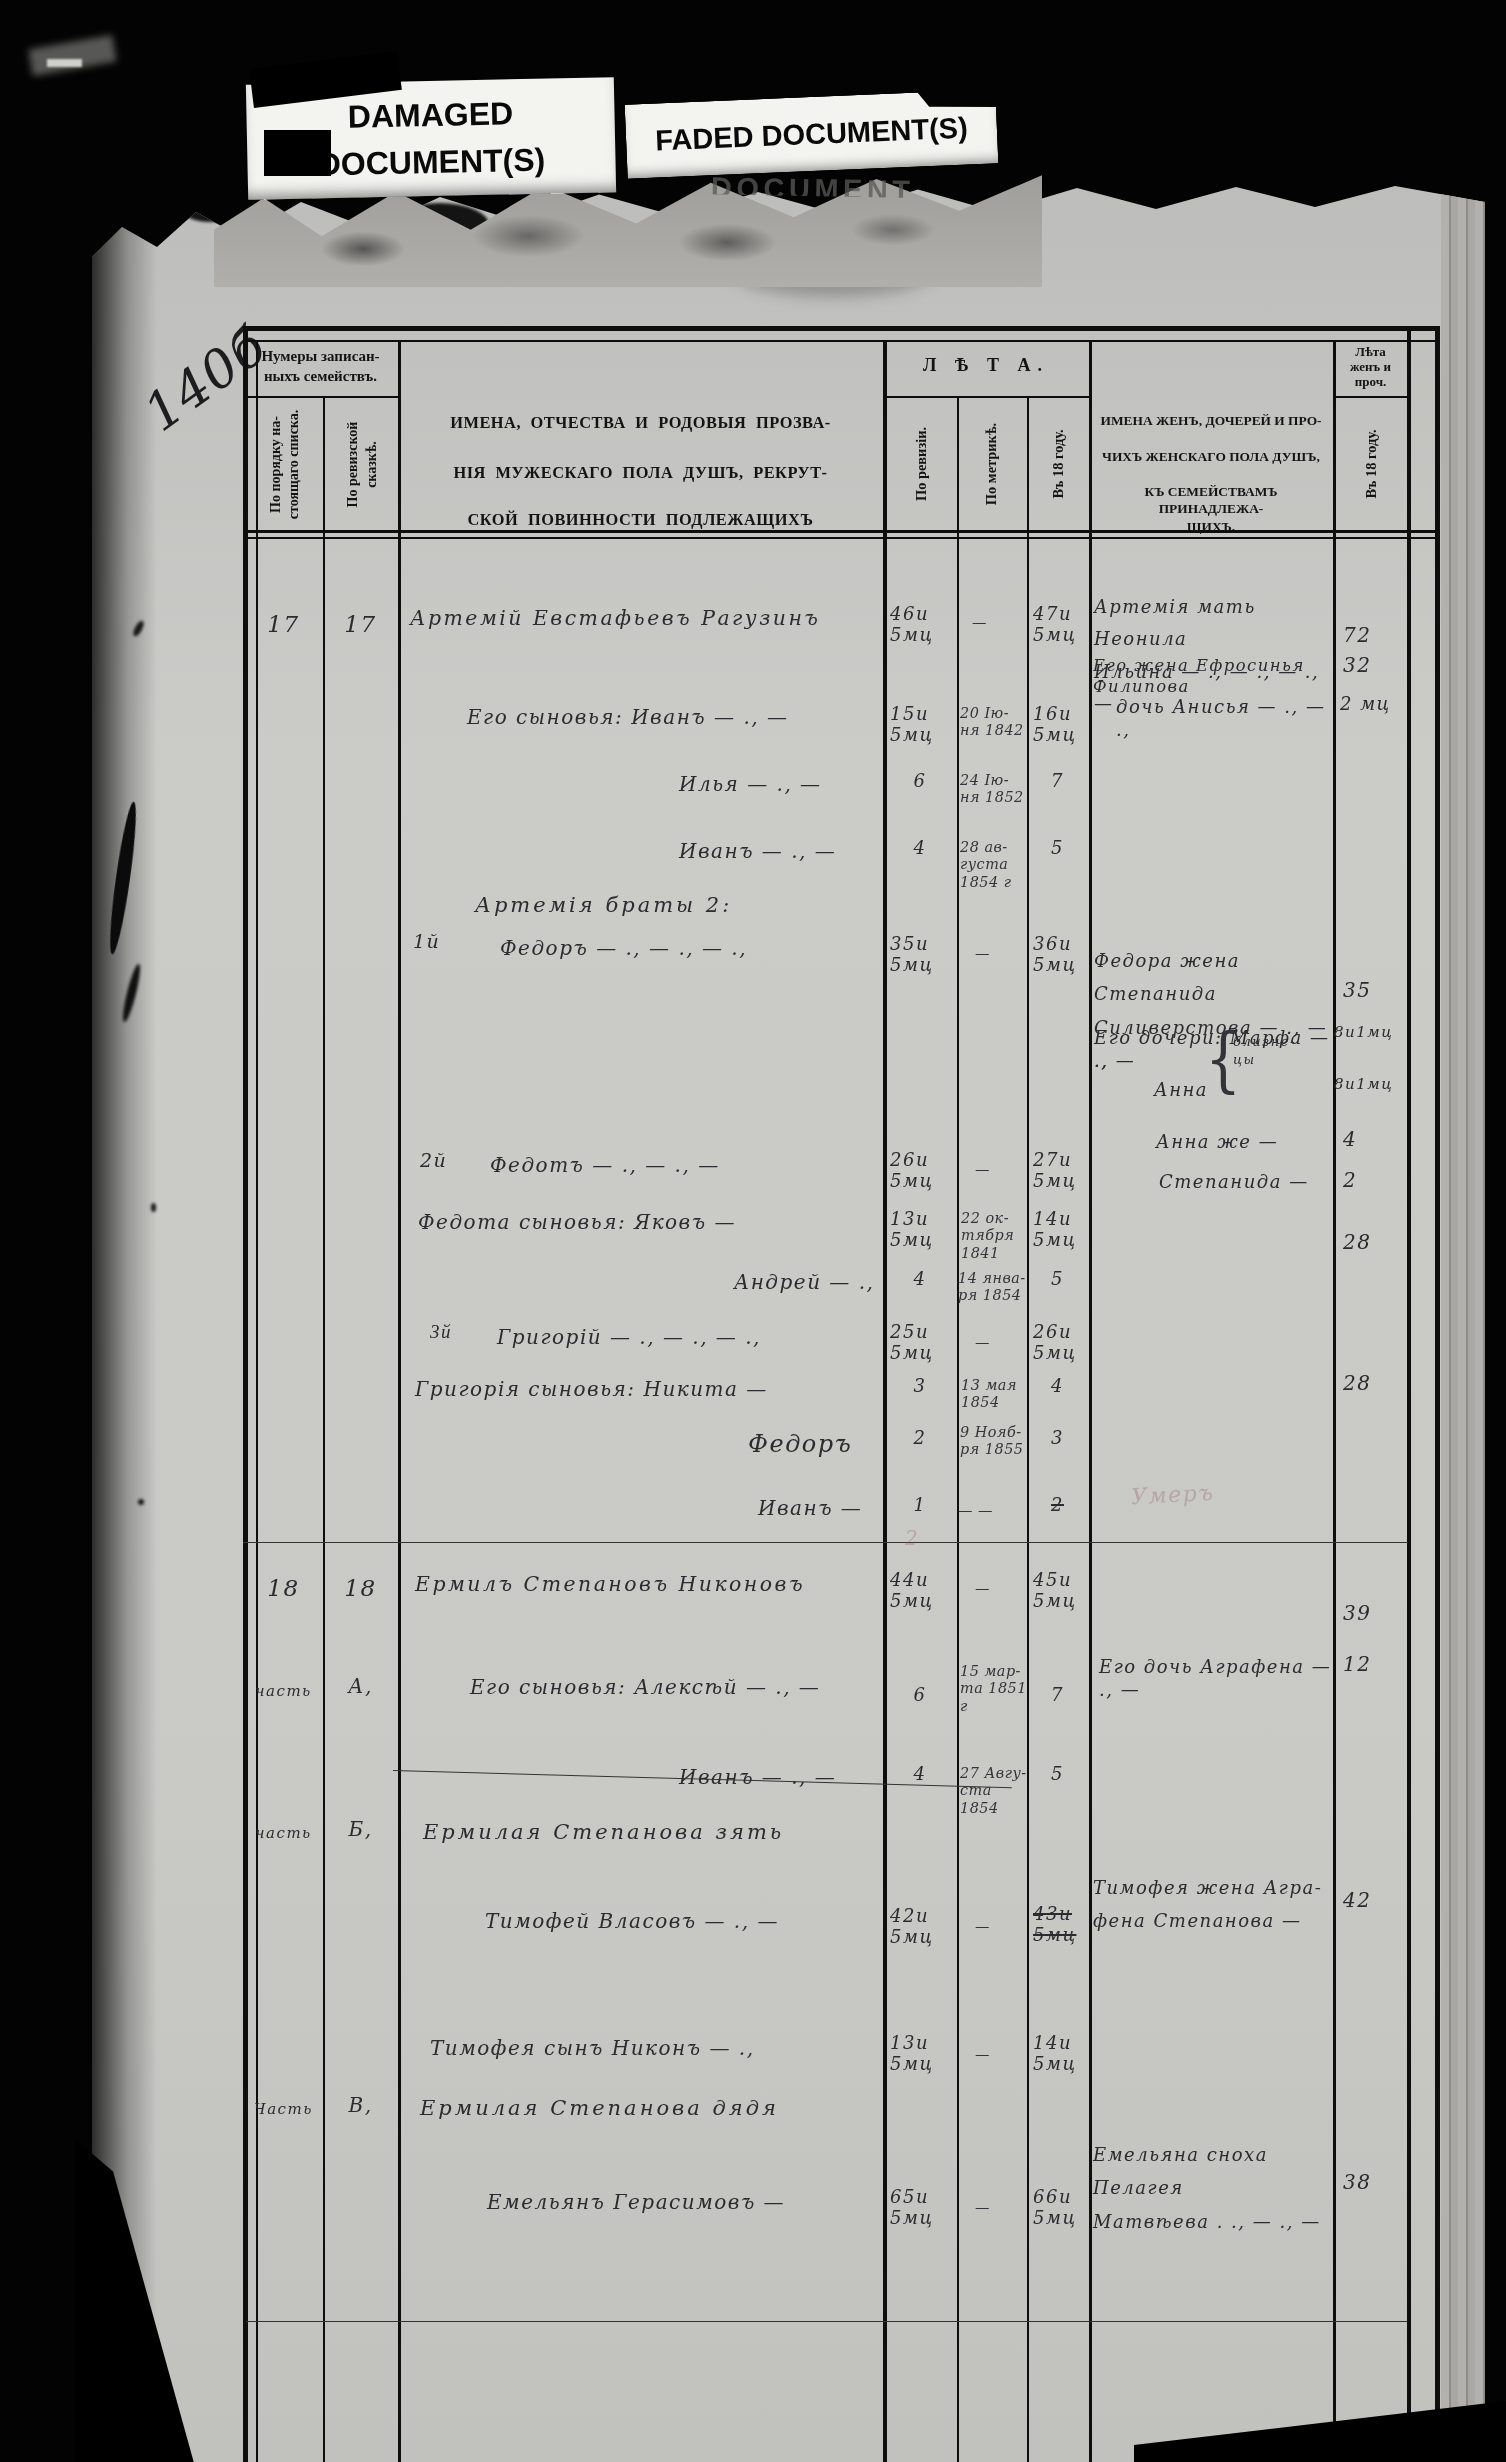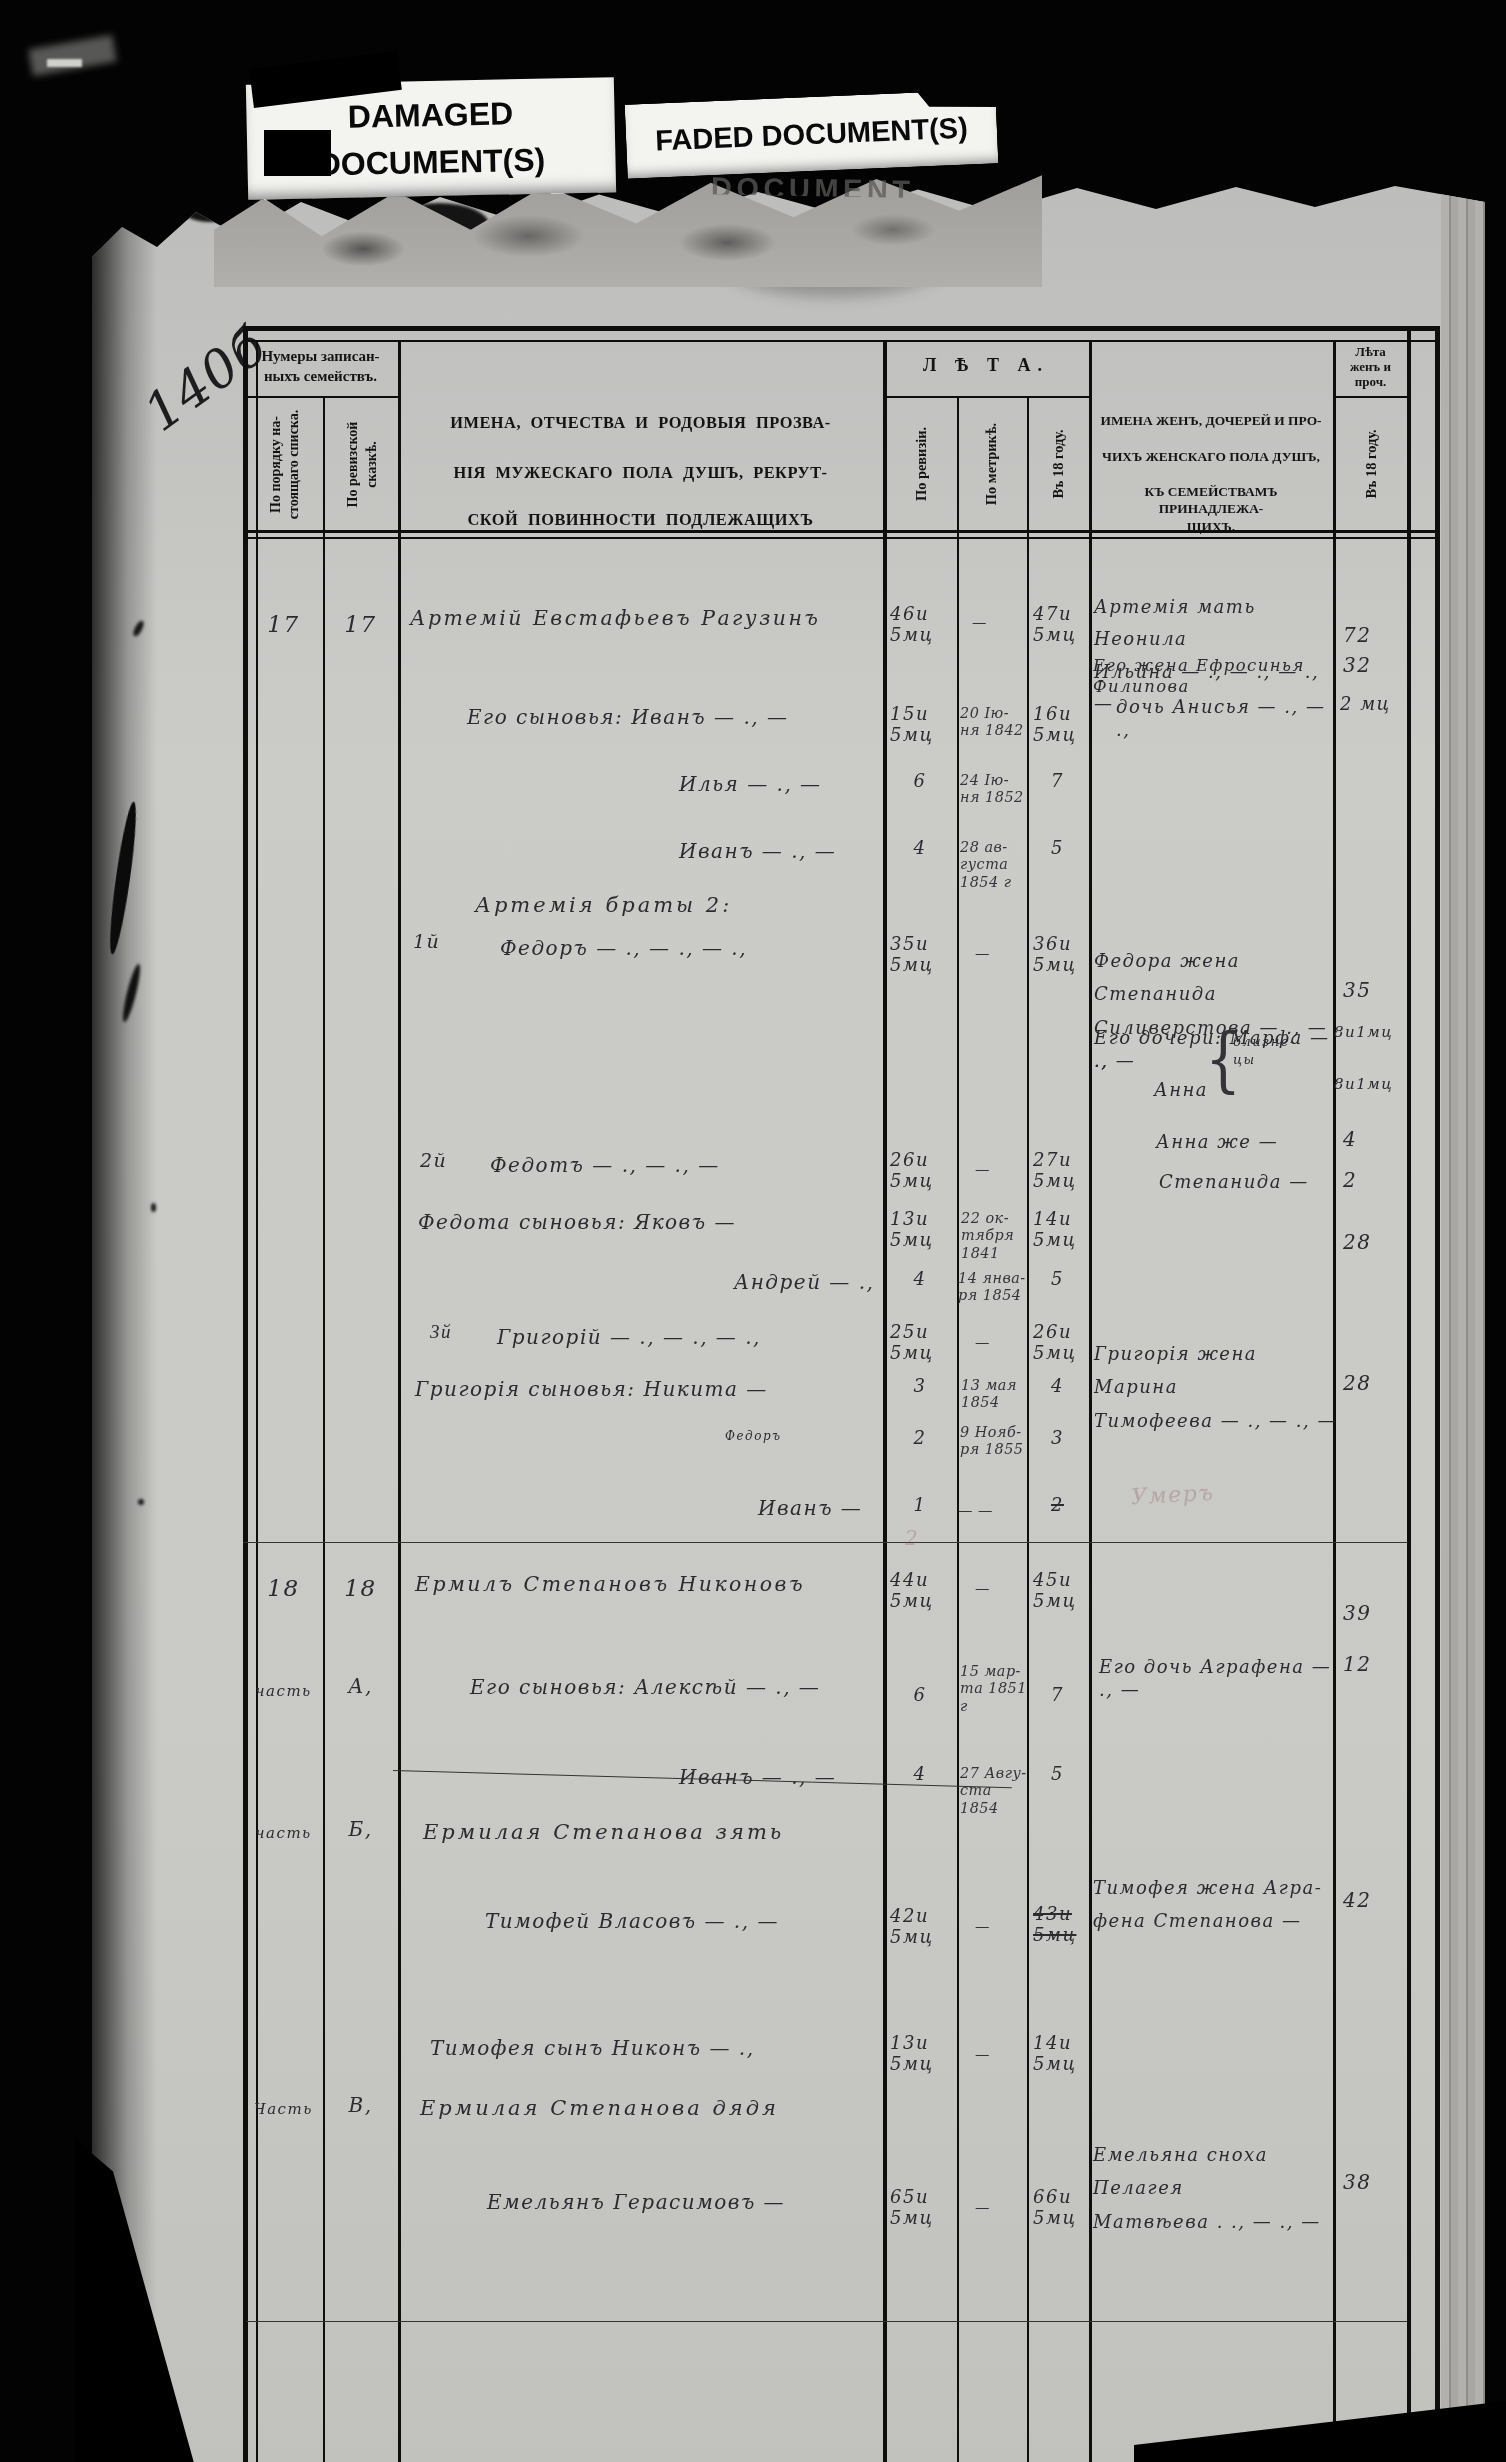--- a/index.html
+++ b/index.html
@@ -199,21 +199,21 @@
     <div class="hw metric" style="left:883px;top:1152px;width:45px;">—</div>
     <div class="hw age" style="left:941px;top:1140px;width:57px;">26и
 5мц</div>
 
     <div class="hw" style="left:323px;top:1195px;width:468px;font-size:20px;">Григорія сыновья: Никита —</div>
     <div class="hw age hwc" style="left:803px;top:1194px;width:50px;">3</div>
     <div class="hw metric" style="left:869px;top:1195px;width:65px;">13 мая
 1854</div>
     <div class="hw age hwc" style="left:938px;top:1194px;width:55px;">4</div>
 
-    <div class="hw" style="left:633px;top:1247px;width:139px;font-size:12px;font-style:italic;">Федоръ</div>
+    <div class="hw" style="left:656px;top:1247px;width:139px;font-size:24px;font-style:italic;">Федоръ</div>
     <div class="hw age hwc" style="left:803px;top:1246px;width:50px;">2</div>
     <div class="hw metric" style="left:868px;top:1242px;width:67px;">9 Нояб-
 ря 1855</div>
     <div class="hw age hwc" style="left:938px;top:1246px;width:55px;">3</div>
 
     <div class="hw" style="left:666px;top:1314px;width:129px;font-size:20px;">Иванъ —</div>
     <div class="hw age hwc" style="left:803px;top:1313px;width:50px;">1</div>
     <div class="hw metric" style="left:866px;top:1320px;width:70px;">— —</div>
     <div class="hw age hwc strike" style="left:938px;top:1313px;width:55px;">2</div>
     <div class="hw ghost" style="left:813px;top:1344px;font-size:20px;">2</div>
@@ -296,22 +296,20 @@
     <div class="hw age" style="left:1242px;top:894px;width:72px;font-size:15px;">8и1мц</div>
 
     <div class="hw" style="left:1064px;top:948px;width:169px;font-size:18px;">Анна же —</div>
     <div class="hw age" style="left:1251px;top:946px;width:62px;font-size:20px;">4</div>
 
     <div class="hw" style="left:1067px;top:988px;width:169px;font-size:18px;">Степанида —</div>
     <div class="hw age" style="left:1251px;top:987px;width:62px;font-size:20px;">2</div>
 
     <div class="hw age" style="left:1251px;top:1049px;width:62px;font-size:20px;">28</div>
 
-    <div class="hw" style="left:1002px;top:1155px;width:244px;font-size:18px;line-height:1.85;">Григорія жена Марина
-Тимофеева — ., — ., —</div>
     <div class="hw age" style="left:1251px;top:1190px;width:62px;font-size:20px;">28</div>
 
     <div class="hw ghost" style="left:1039px;top:1299px;font-size:22px;transform:rotate(-3deg);">Умеръ</div>
 
     <div class="hw age" style="left:1251px;top:1420px;width:62px;font-size:20px;">39</div>
 
     <div class="hw" style="left:1007px;top:1473px;width:239px;font-size:18px;">Его дочь Аграфена — ., —</div>
     <div class="hw age" style="left:1251px;top:1471px;width:62px;font-size:20px;">12</div>
 
     <div class="hw" style="left:1001px;top:1689px;width:244px;font-size:18px;line-height:1.85;">Тимофея жена Агра-

